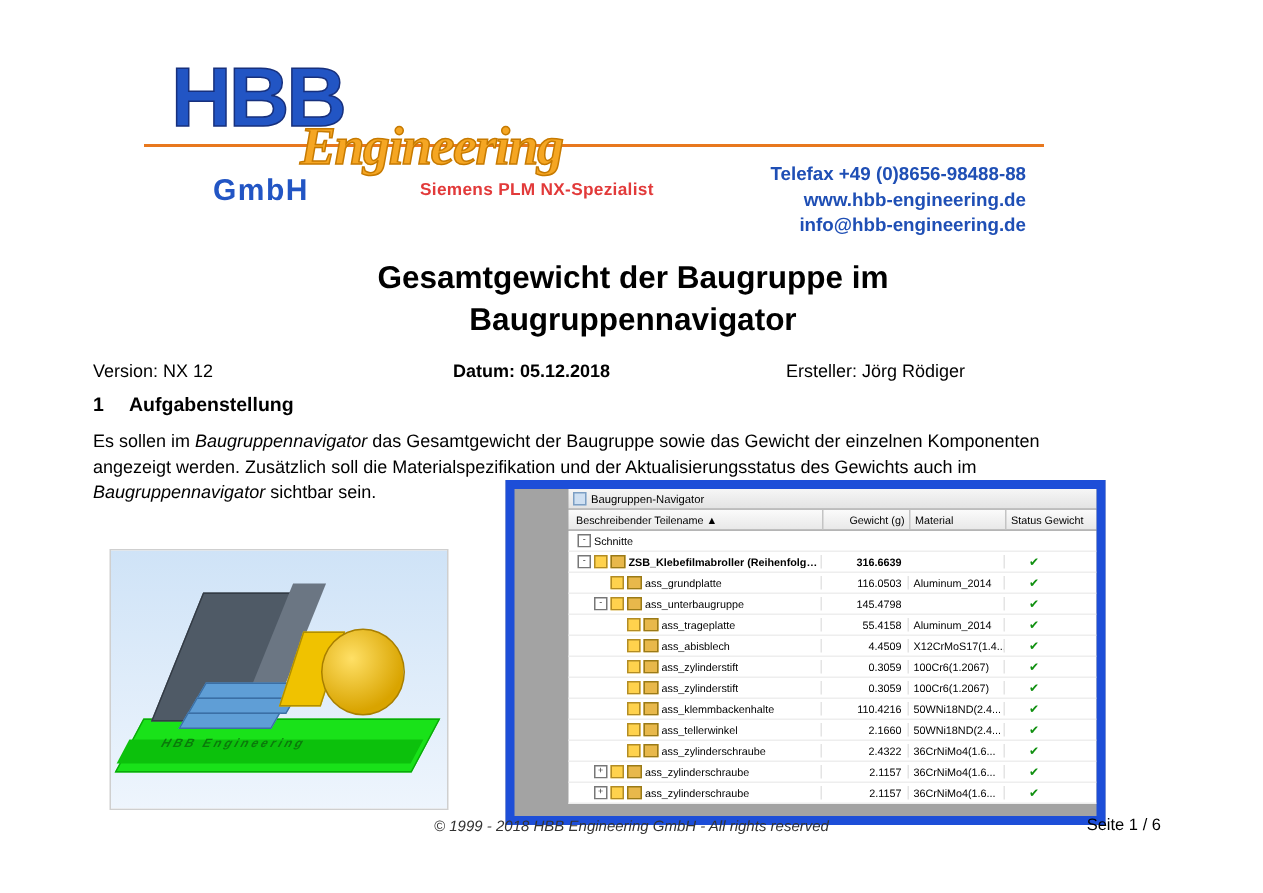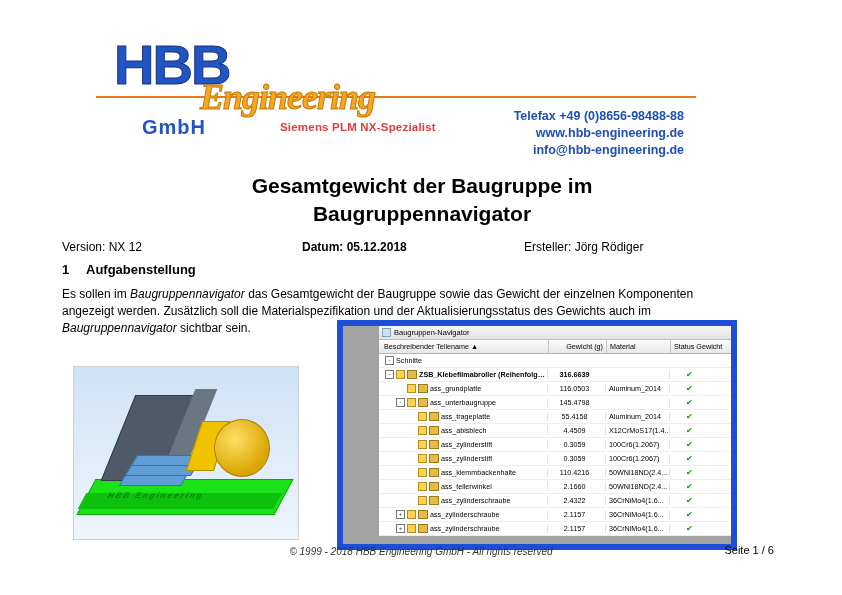--- a/index.html
+++ b/index.html
@@ -313,21 +313,21 @@
     width: 168px;
     display: flex;
     align-items: center;
     gap: 2px;
     overflow: hidden;
     box-sizing: border-box;
     padding-right: 2px;
   }
   .nav-row .w {
     width: 58px;
-    text-align: center;
+    text-align: right;
     box-sizing: border-box;
     padding-right: 4px;
     border-left: 1px solid #e4e4e4;
   }
   .nav-row .m {
     width: 64px;
     box-sizing: border-box;
     padding-left: 3px;
     border-left: 1px solid #e4e4e4;
     overflow: hidden;

